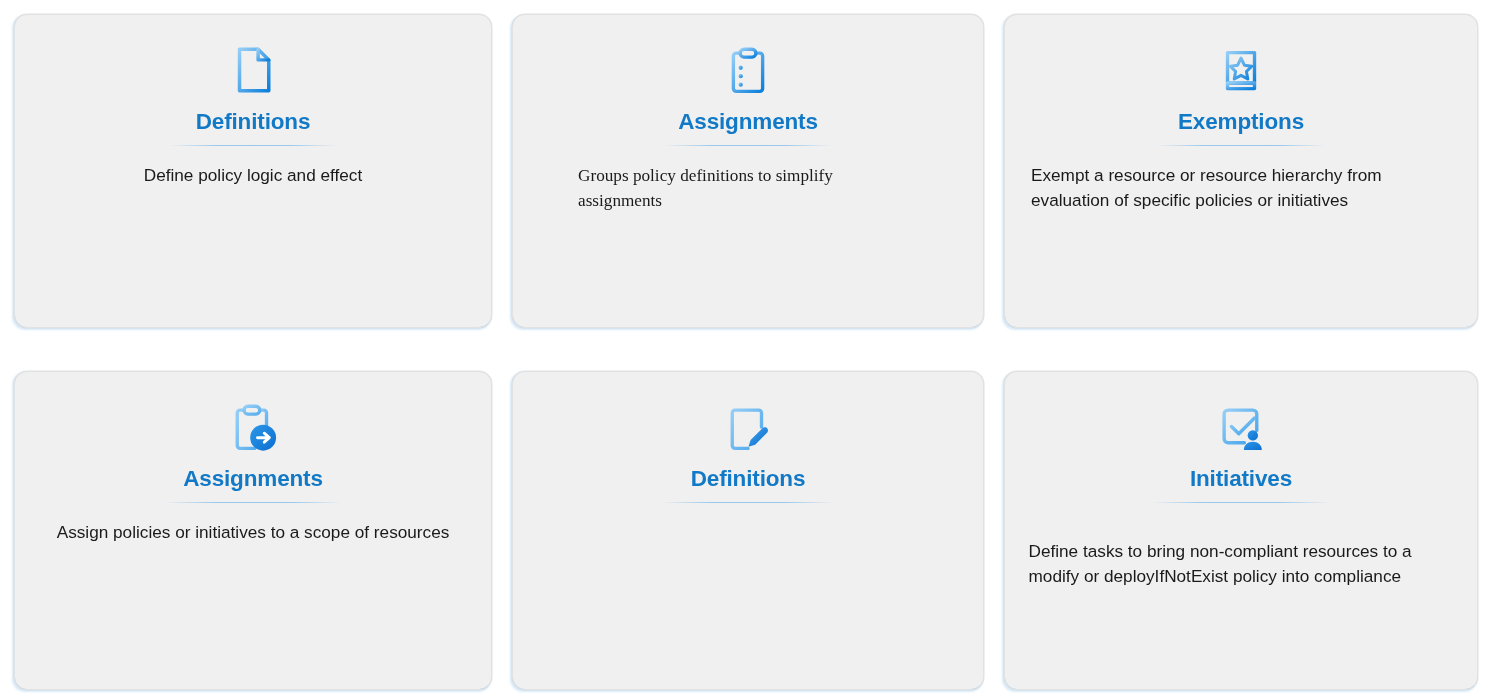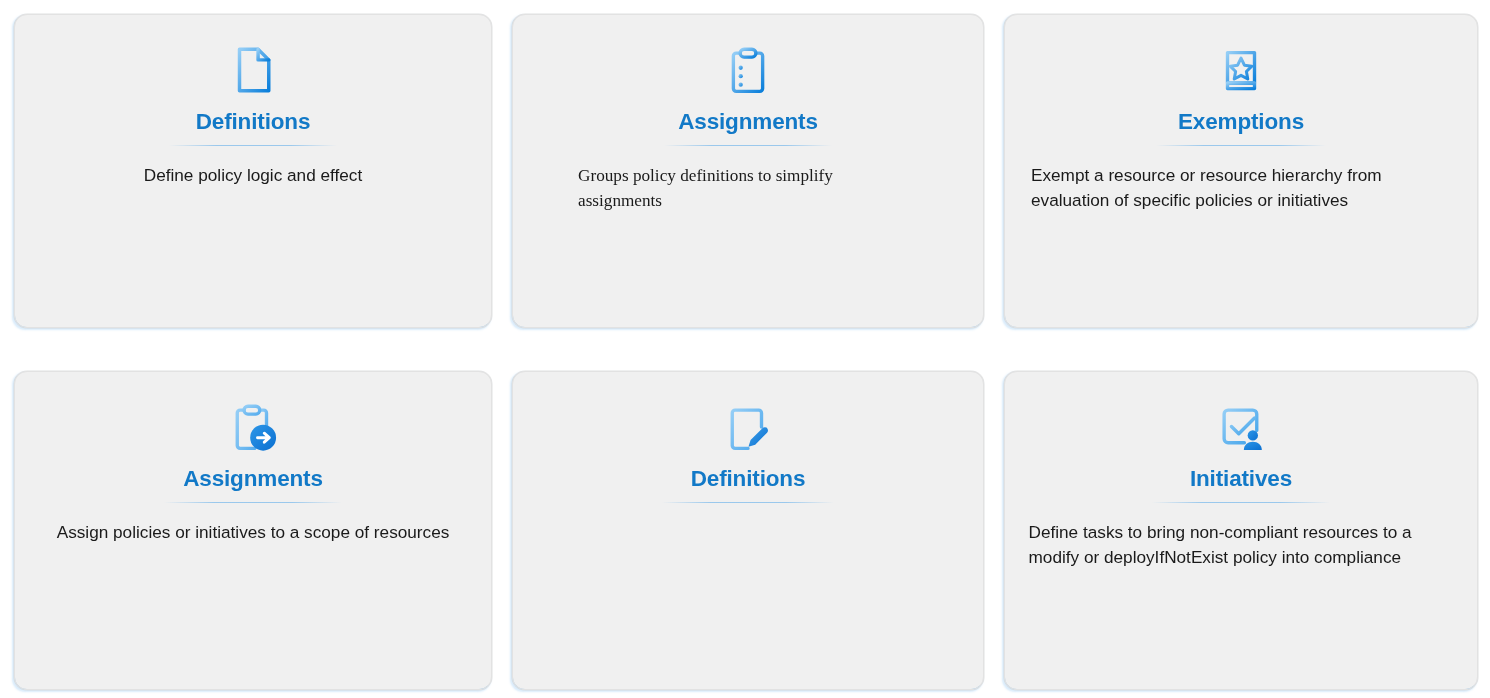--- a/index.html
+++ b/index.html
@@ -102,21 +102,21 @@
   .c-assignments  .title-rule { width: 178px; }
   .c-exemptions   .title-rule { width: 170px; }
   .c-attestations .title-rule { width: 172px; }
   .c-remediations .title-rule { width: 178px; }
 
   .c-definitions  .card-desc { max-width: 340px; }
   .c-initiatives  .card-desc { max-width: 340px; font-family: Liberation Serif, serif; }
   .c-assignments  .card-desc { max-width: 395px; }
   .c-exemptions   .card-desc { max-width: 420px; }
   .c-attestations .card-desc { max-width: 400px; }
-  .c-remediations .card-desc { max-width: 425px; }
+  .c-remediations .card-desc { max-width: 425px; margin-top: 19px; }
 </style>
 </head>
 <body>
 
 <div id="grid">
 
   <div class="card c-definitions">
     <div class="icon-wrap">
       <svg viewBox="0 0 48 48" aria-hidden="true">
         <defs>

